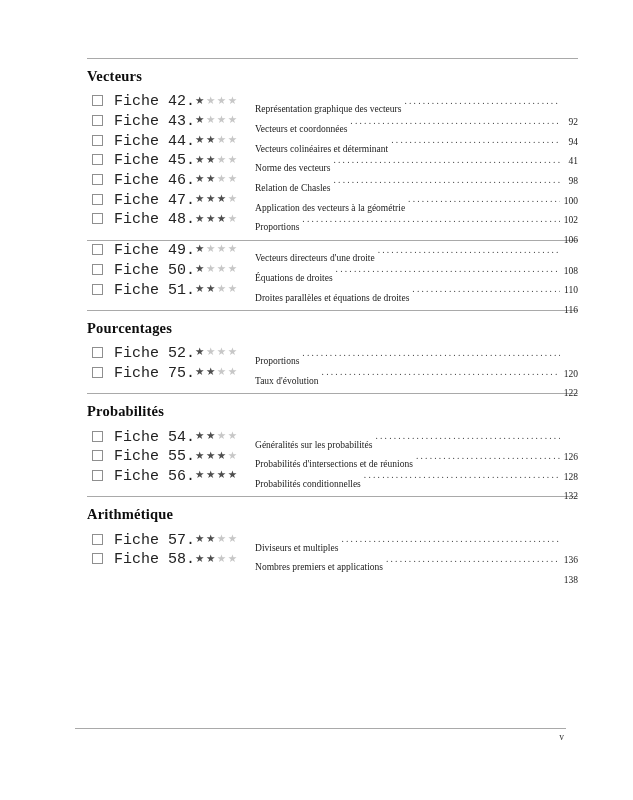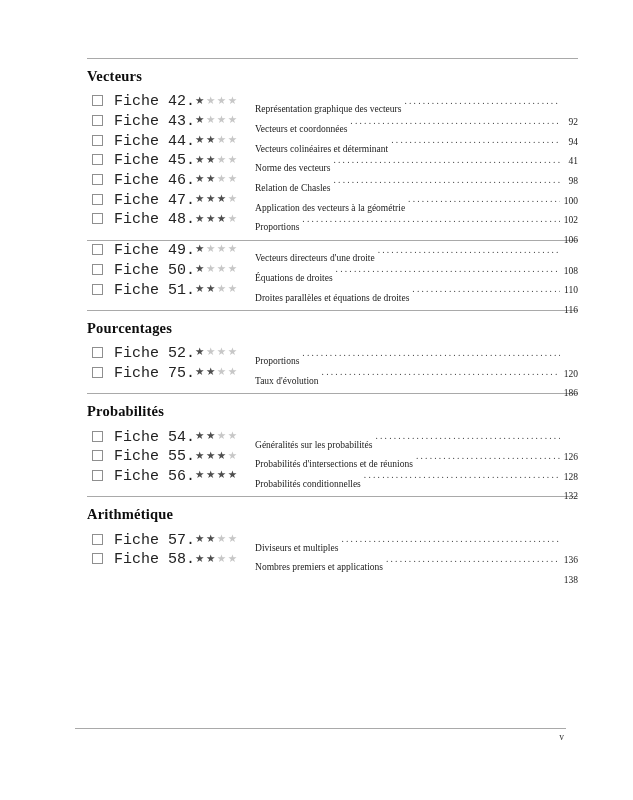--- a/index.html
+++ b/index.html
@@ -209,21 +209,21 @@
             <span class="entry-title">Proportions</span>
             <span class="dots"></span>
             <span class="entry-page">120</span>
           </div>
           <div class="entry">
             <span class="checkbox"></span>
             <span class="fiche-label">Fiche 75.</span>
             <span class="stars"><span class="star-filled">★</span><span class="star-filled">★</span><span class="star-empty">★</span><span class="star-empty">★</span></span>
             <span class="entry-title">Taux d'évolution</span>
             <span class="dots"></span>
-            <span class="entry-page">186</span>
+            <span class="entry-page">122</span>
           </div>
         </div>
       </div>
       <div class="section-block">
         <hr class="rule">
         <div class="section-heading">Probabilités</div>
         <div class="section-rows">
           <div class="entry">
             <span class="checkbox"></span>
             <span class="fiche-label">Fiche 54.</span>

